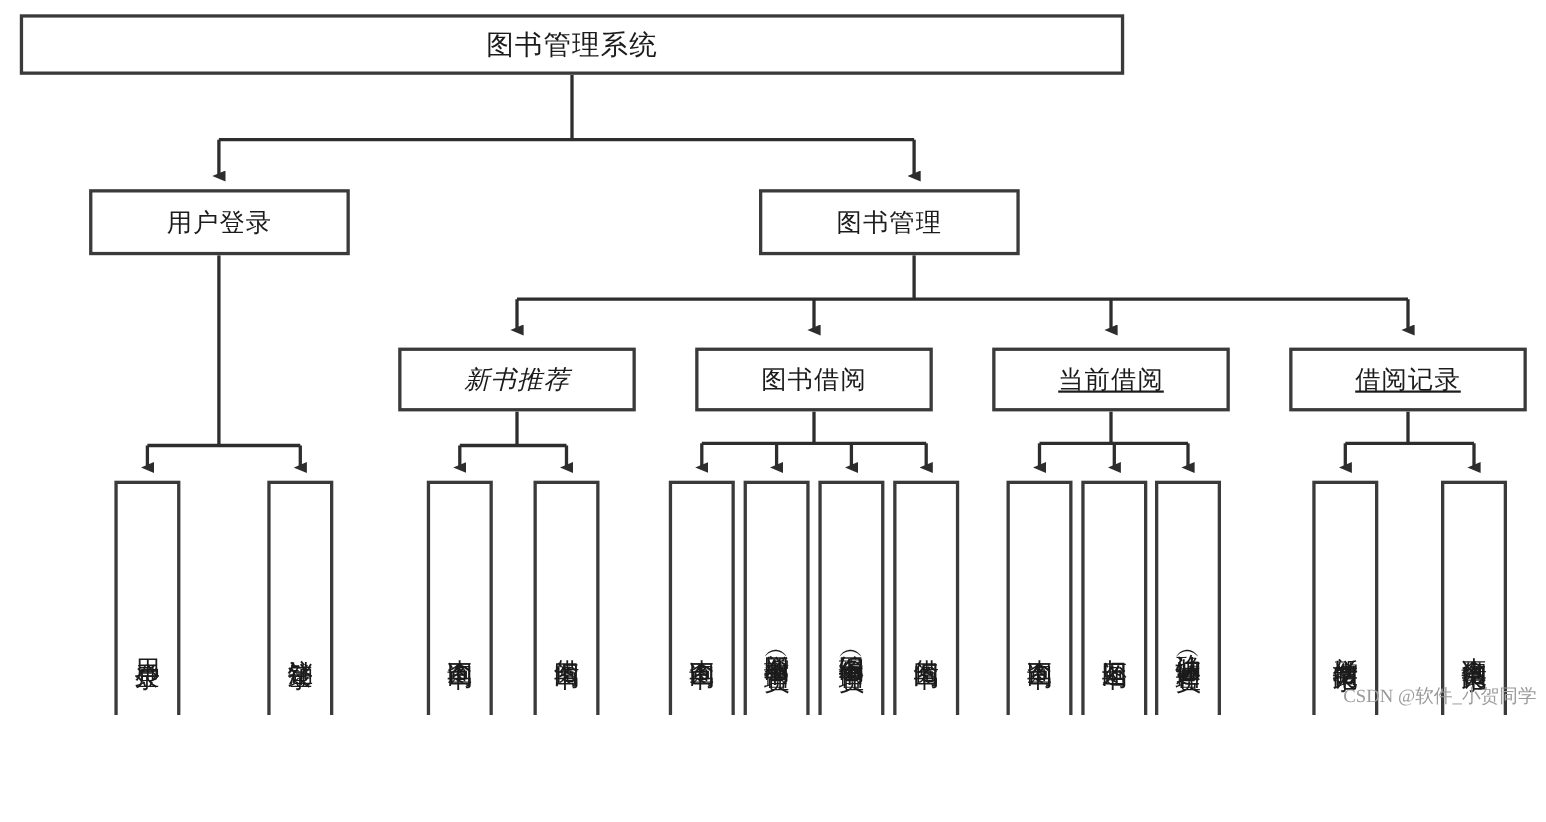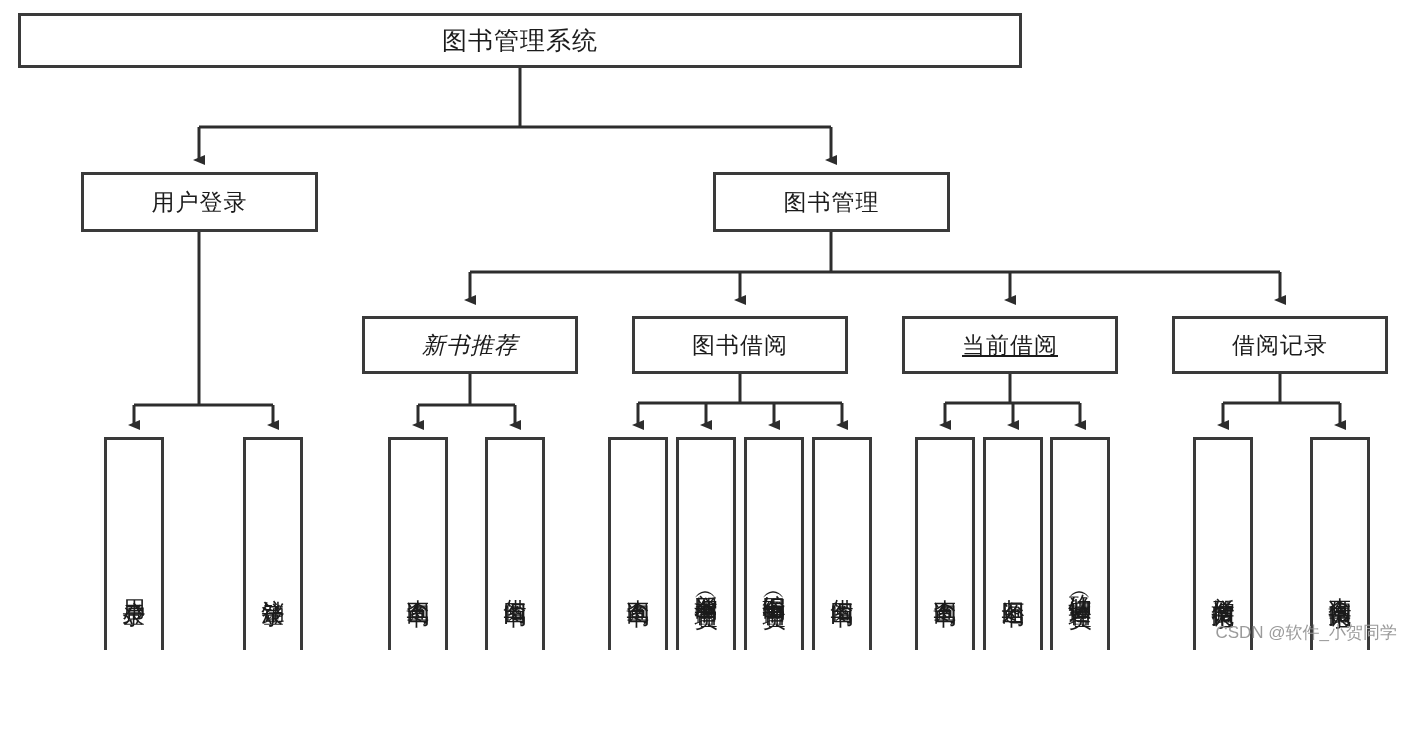--- a/index.html
+++ b/index.html
@@ -55,20 +55,21 @@
   }
   #root-node { font-size: 25px; }
   .watermark {
     position: absolute;
     right: 8px;
     bottom: 6px;
     font-size: 17px;
     color: #9b9b9b;
     z-index: 5;
     white-space: nowrap;
+    font-family: Liberation Serif, serif;
   }
 </style>
 </head>
 <body>
 
 <div id="canvas">
 
   <svg id="svg-layer" viewBox="0 0 1405 747">
     <defs>
       <marker id="arrow" markerWidth="12" markerHeight="12" refX="5" refY="6" orient="auto" markerUnits="userSpaceOnUse">
@@ -119,34 +120,34 @@
     </g>
   </svg>
 
   <div class="node horiz" id="root-node" style="left:18px; top:13px; width:1004px; height:55px;">
     <span>图书管理系统</span>
   </div>
 
   <div class="node horiz" style="left:81px; top:172px; width:237px; height:60px;">
     <span>用户登录</span>
   </div>
-  <div class="node horiz" style="left:713px; top:172px; width:237px; height:60px;">
+  <div class="node horiz" style="left:690px; top:172px; width:237px; height:60px;">
     <span>图书管理</span>
   </div>
 
   <div class="node horiz" style="left:362px; top:316px; width:216px; height:58px;font-style:italic;">
     <span>新书推荐</span>
   </div>
   <div class="node horiz" style="left:632px; top:316px; width:216px; height:58px;">
     <span>图书借阅</span>
   </div>
   <div class="node horiz" style="left:902px; top:316px; width:216px; height:58px;text-decoration:underline;">
     <span>当前借阅</span>
   </div>
-  <div class="node horiz" style="left:1172px; top:316px; width:216px; height:58px;">
+  <div class="node horiz" style="left:1172px; top:316px; width:216px; height:58px;text-decoration:underline;">
     <span>借阅记录</span>
   </div>
 
   <div class="node vert" style="left:104px; top:437px; width:60px; height:296px;">
     <span class="vlabel">用户登录</span>
   </div>
   <div class="node vert" style="left:243px; top:437px; width:60px; height:296px;">
     <span class="vlabel">注销登录</span>
   </div>
 

